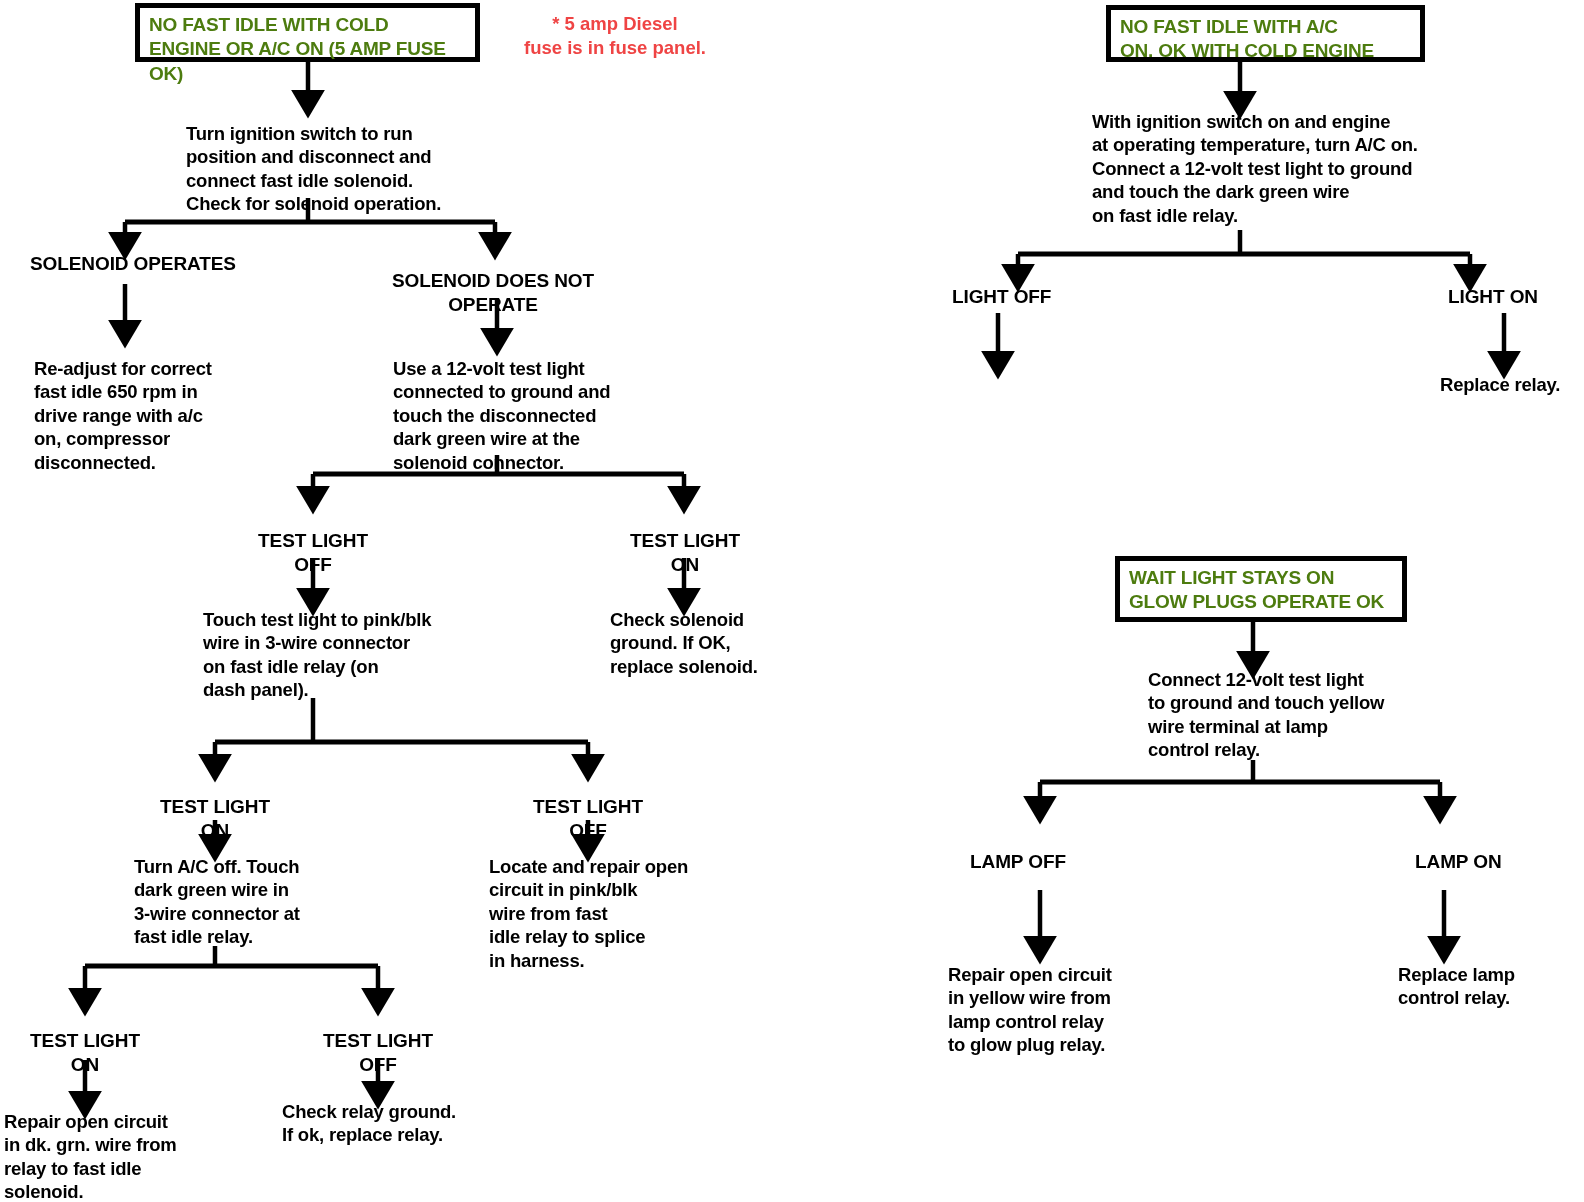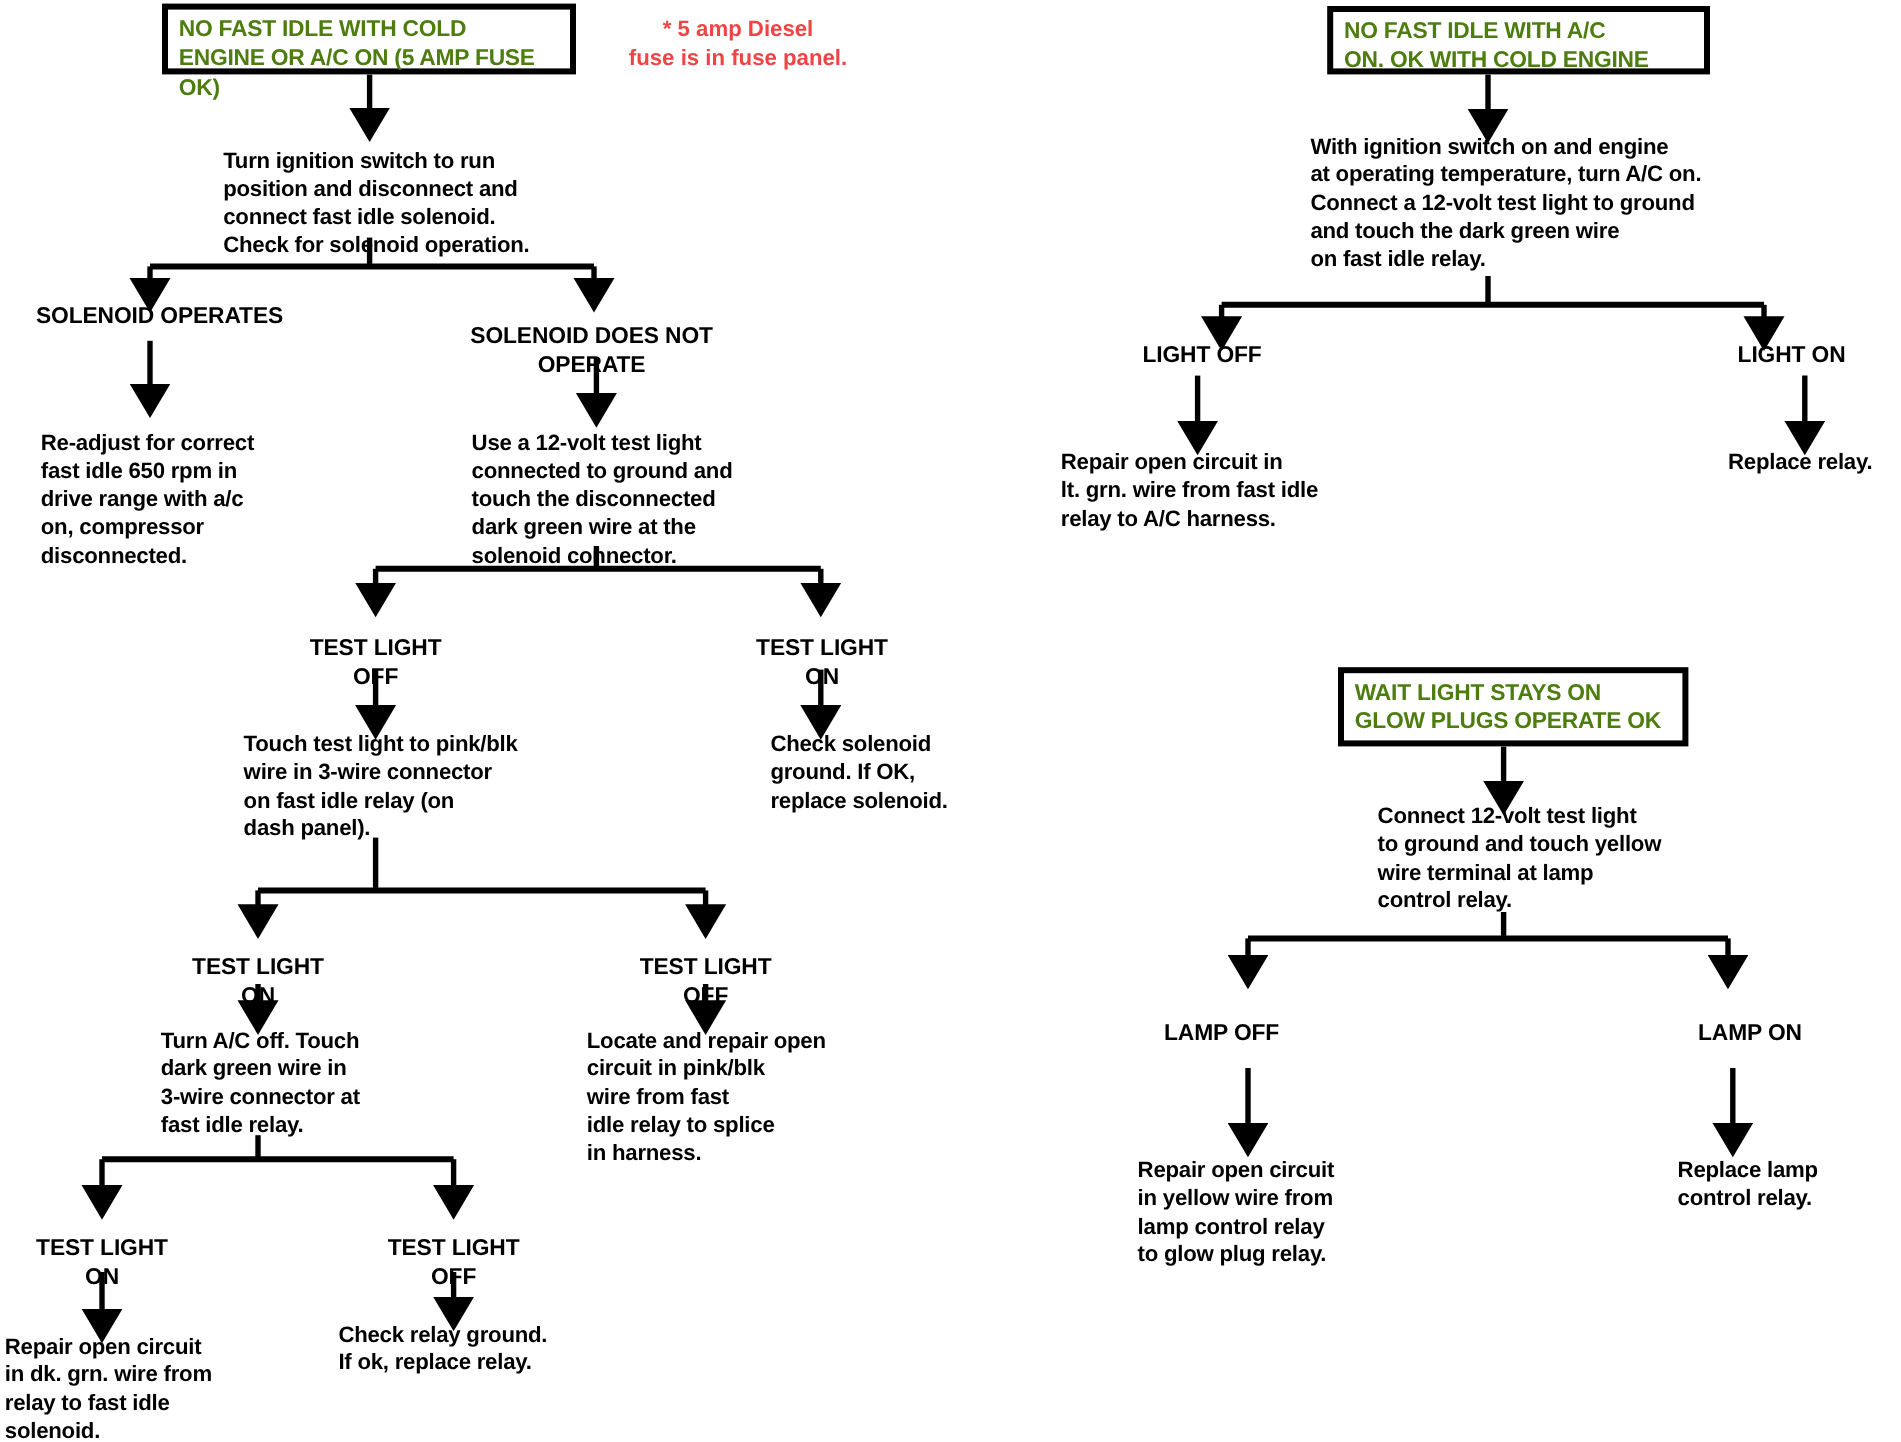--- a/index.html
+++ b/index.html
@@ -174,21 +174,21 @@
 OFF</div>
 
   <div class="cond ctr" style="left:585px; top:512px; width:200px;">TEST LIGHT
 ON</div>
 
   <div class="instr" style="left:203px; top:608px; width:270px;">Touch test light to pink/blk
 wire in 3-wire connector
 on fast idle relay (on
 dash panel).</div>
 
-  <div class="instr" style="left:610px; top:608px; width:200px;margin-left:32px;">Check solenoid
+  <div class="instr" style="left:610px; top:608px; width:200px;">Check solenoid
 ground. If OK,
 replace solenoid.</div>
 
   <div class="cond ctr" style="left:115px; top:778px; width:200px;">TEST LIGHT
 ON</div>
 
   <div class="cond ctr" style="left:488px; top:778px; width:200px;">TEST LIGHT
 OFF</div>
 
   <div class="instr" style="left:134px; top:855px; width:230px;">Turn A/C off. Touch
@@ -222,23 +222,20 @@
   <div class="instr" style="left:1092px; top:110px; width:360px;">With ignition switch on and engine
 at operating temperature, turn A/C on.
 Connect a 12-volt test light to ground
 and touch the dark green wire
 on fast idle relay.</div>
 
   <div class="cond" style="left:938px; top:285px; width:180px;margin-left:14px;">LIGHT OFF</div>
 
   <div class="cond" style="left:1448px; top:285px; width:140px;">LIGHT ON</div>
 
-  <div class="instr" style="left:884px; top:373px; width:280px;">Repair open circuit in
-lt. grn. wire from fast idle
-relay to A/C harness.</div>
 
   <div class="instr" style="left:1440px; top:373px; width:180px;">Replace relay.</div>
 
   <div class="titlebox" style="left:1115px; top:556px; width:292px; height:66px;">WAIT LIGHT STAYS ON
 GLOW PLUGS OPERATE OK</div>
 
   <div class="instr" style="left:1148px; top:668px; width:270px;">Connect 12-volt test light
 to ground and touch yellow
 wire terminal at lamp
 control relay.</div>

